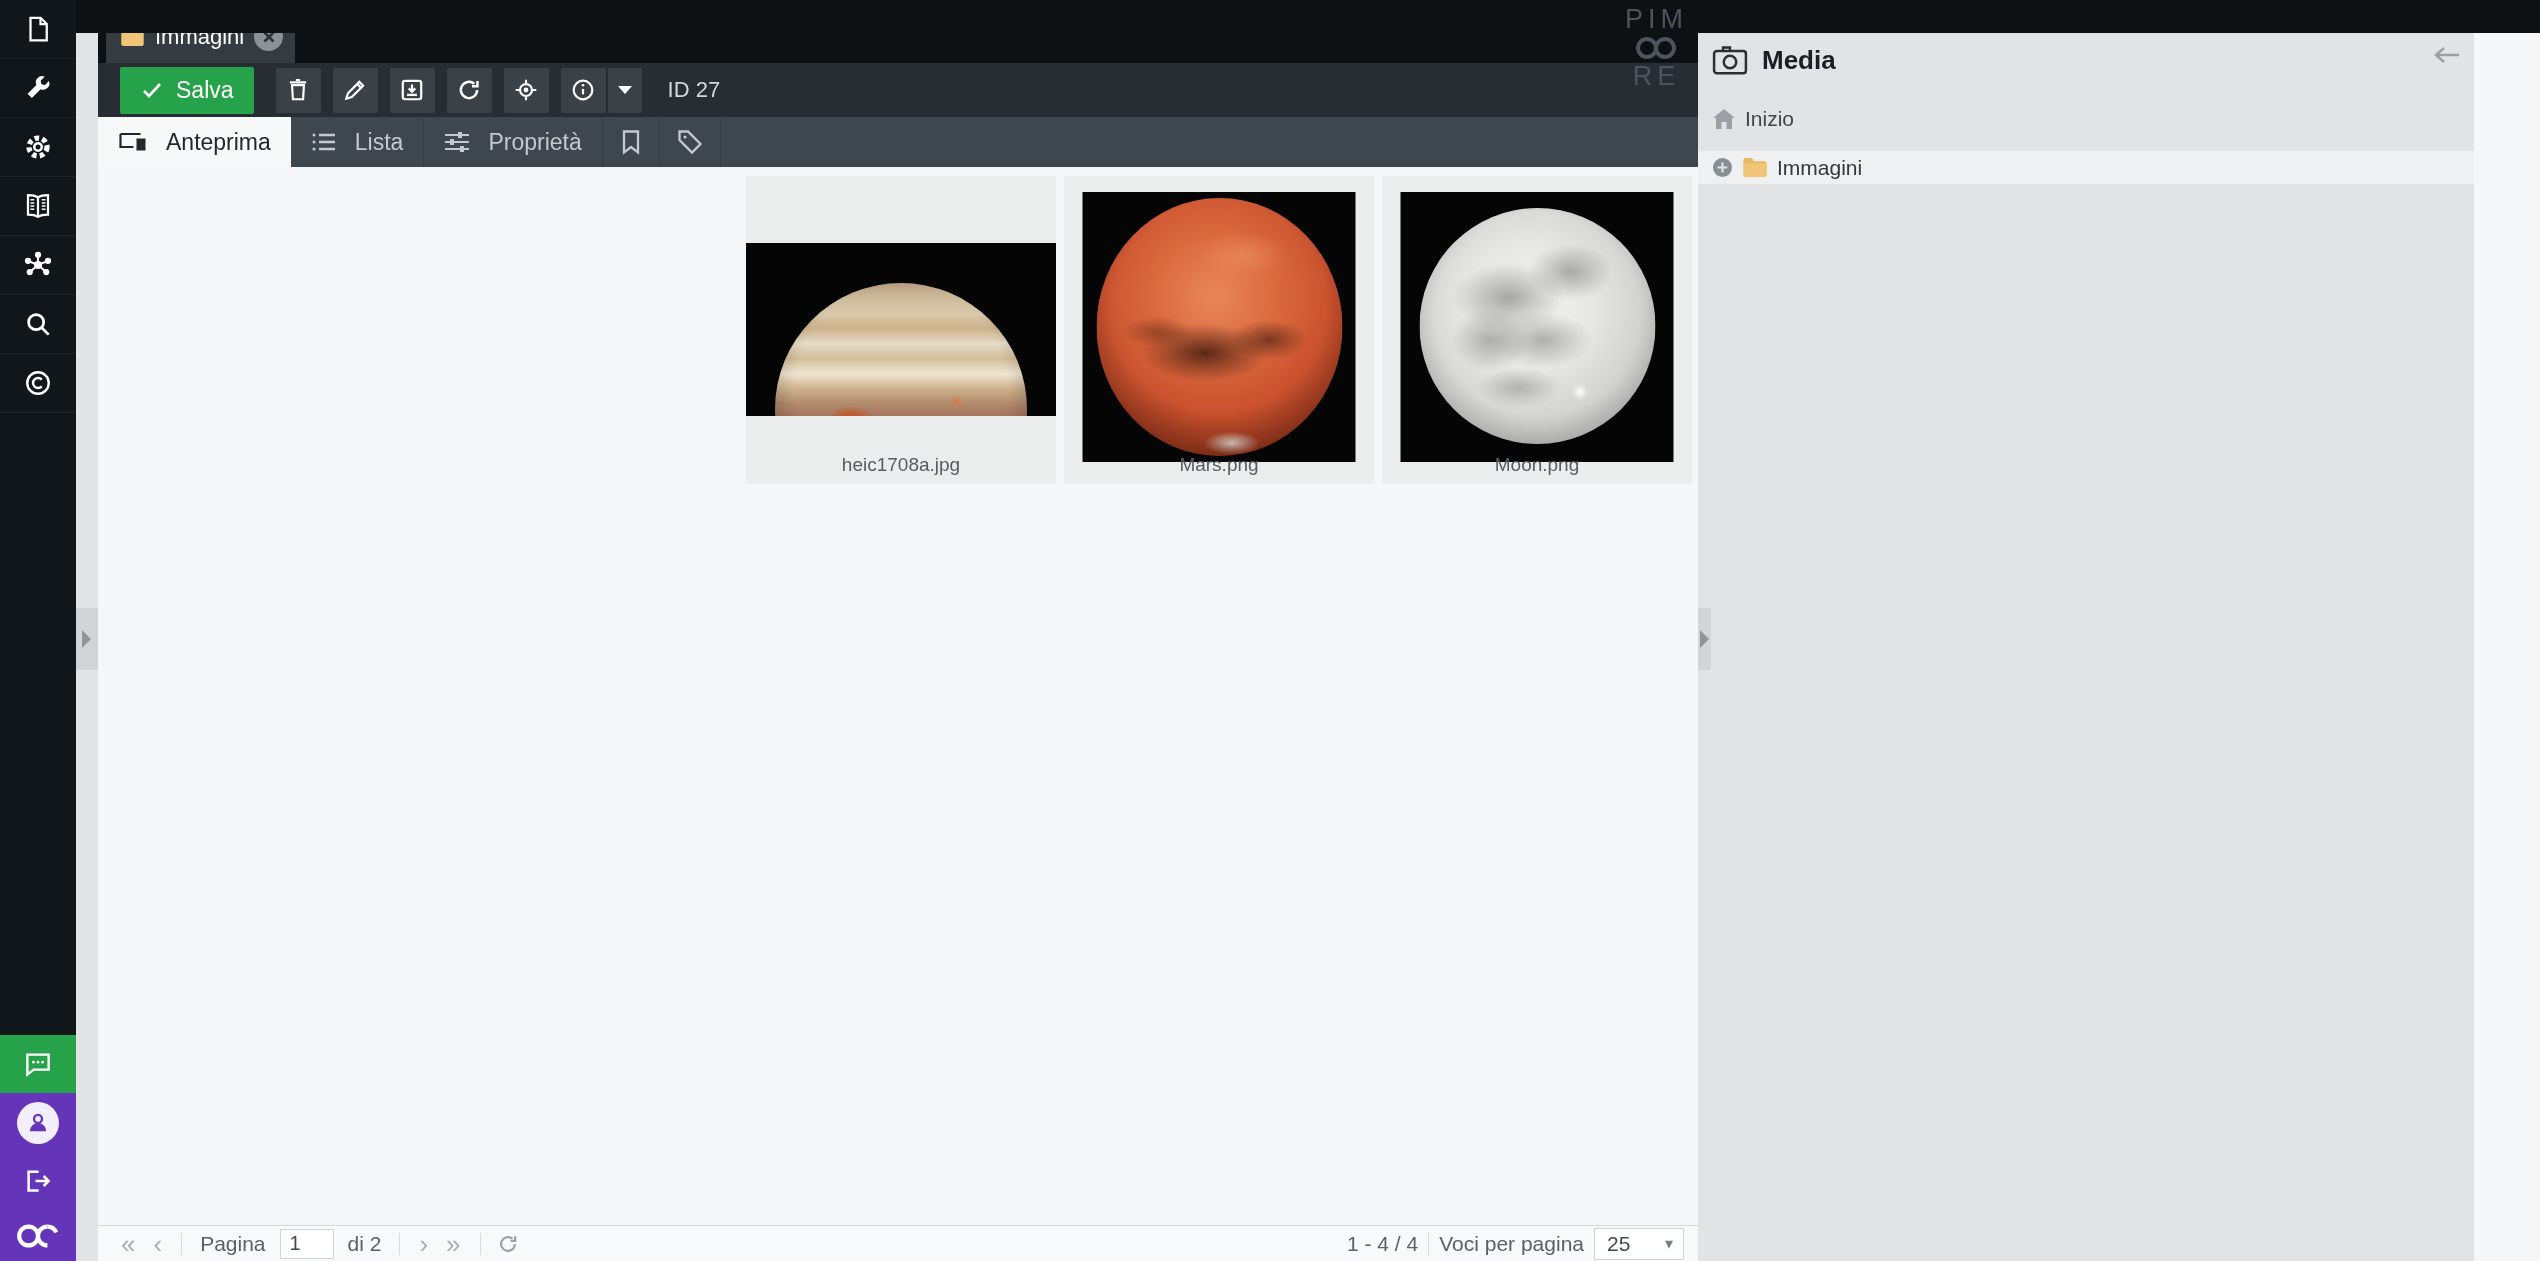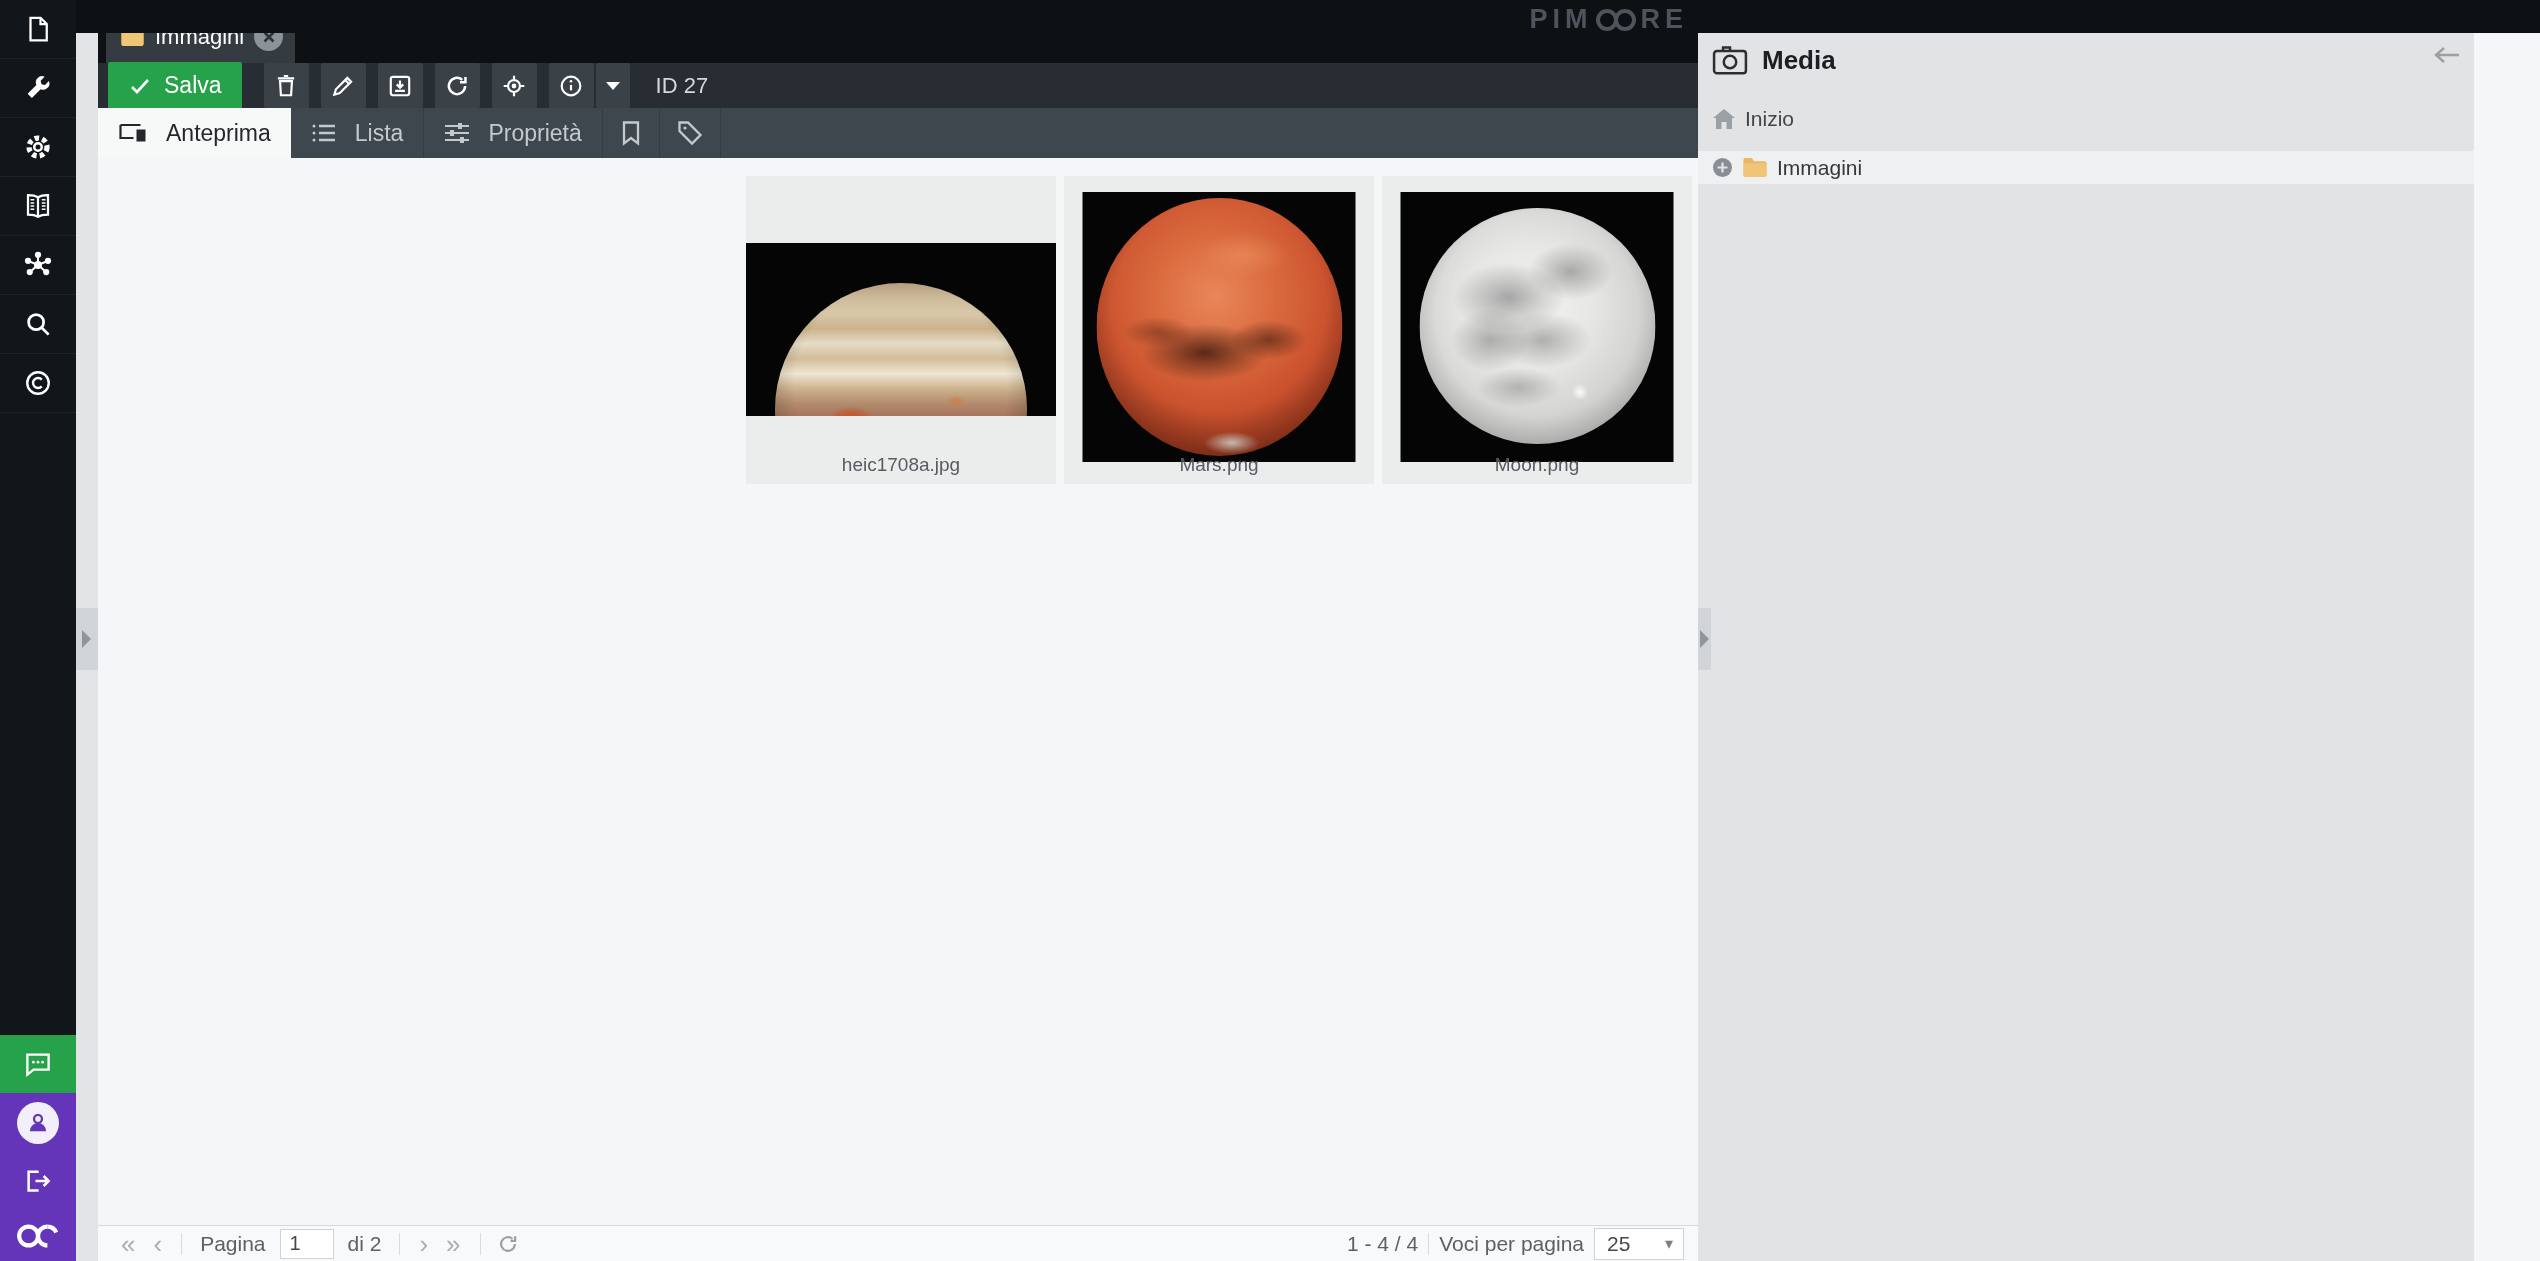--- a/index.html
+++ b/index.html
@@ -2,38 +2,38 @@
 <html><head>
 <meta charset="utf-8">
 <style>
   * { margin:0; padding:0; box-sizing:border-box; }
   html,body { width:2540px; height:1261px; }
   body { position:relative; font-family:"Liberation Sans", sans-serif; background:#f5f6f7; overflow:hidden; }
   svg { display:block; }
 
   
   #topbar { position:absolute; left:0; top:0; width:2540px; height:33px; background:#0d1114; z-index:3; }
-  .brand { position:absolute; right:852px; top:4px; display:flex; align-items:center; color:#4d545b; font-weight:bold; font-size:27px; letter-spacing:5px; }
+  .brand { position:absolute; right:852px; top:4px; display:flex; align-items:center; color:#4d545b; font-weight:normal; font-size:27px; letter-spacing:5px;flex-direction:column; }
   .brand .inf { margin:0 2px; }
 
   
   #sidebar { position:absolute; left:0; top:0; width:76px; height:1261px; background:#11161a; z-index:6; display:flex; flex-direction:column; }
   .s-cell { height:59px; flex:0 0 auto; display:flex; align-items:center; justify-content:center; border-bottom:1px solid #1d2327; color:#fff; cursor:pointer; }
   .s-spacer { flex:1 1 auto; }
   .s-chat { height:58px; background:#26a24a; border-bottom:none; }
   .s-purple { background:#6435b9; border-bottom:none; }
   .s-avatar-circle { width:42px; height:42px; border-radius:50%; background:#f2eefb; display:flex; align-items:center; justify-content:center; color:#6435b9; }
   .s-logo { height:51px; }
 
   
   #main-header { position:absolute; left:98px; top:0; width:1600px; height:170px; z-index:2; }
   .tabstrip { height:63px; background:#0d1114; display:flex; align-items:flex-end; padding-left:8px; }
   .doc-tab { display:flex; align-items:center; gap:10px; background:#343b41; height:53px; padding:0 12px 0 14px; color:#fff; font-size:22px; cursor:pointer; }
   .tab-close { width:29px; height:29px; border-radius:50%; background:#8b9298; color:#2d3338; display:flex; align-items:center; justify-content:center; cursor:pointer; }
-  .toolbar { height:45px; background:#272d32; display:flex; align-items:center; padding-left:10px; }
+  .toolbar { height:54px; background:#272d32; display:flex; align-items:center; padding-left:22px; }
   .btn-save { display:flex; align-items:center; gap:12px; background:#26a24a; color:#fff; font-size:23px; height:47px; padding:0 20px; border-radius:2px; cursor:pointer; }
   .tool-group { display:flex; align-items:center; margin-left:22px; gap:12px; }
   .tool-btn { width:45px; height:45px; background:#3a4248; border-radius:2px; display:flex; align-items:center; justify-content:center; color:#fff; cursor:pointer; }
   .tool-btn.narrow { width:34px; margin-left:-10px; }
   .id-label { color:#d4d8db; font-size:22px; margin-left:26px; }
   .viewtabs { height:50px; background:#3e474e; display:flex; align-items:stretch; }
   .vtab { display:flex; align-items:center; gap:18px; padding:0 20px; color:#c4c9cd; font-size:23px; border-right:1px solid #353d44; cursor:pointer; }
   .vtab.icon-only { padding:0 17px; }
   .vtab.active { background:#f7f8f8; color:#23282c; border-right:none; }
 

